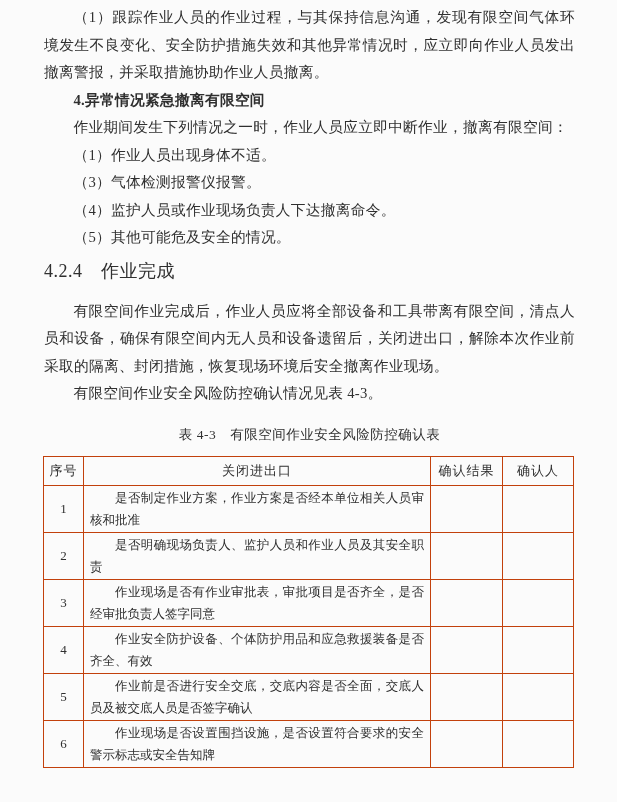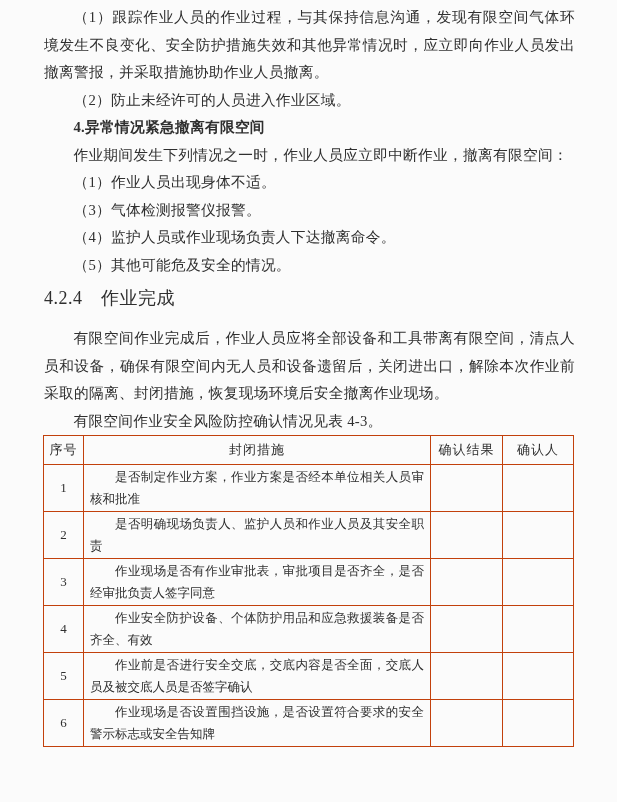--- a/index.html
+++ b/index.html
@@ -88,47 +88,47 @@
   .confirm-table td.cell-blank {
     padding: 1px 4px;
   }
 </style>
 </head>
 <body>
 
 <div class="page">
 
   <p class="body-para">（1）跟踪作业人员的作业过程，与其保持信息沟通，发现有限空间气体环境发生不良变化、安全防护措施失效和其他异常情况时，应立即向作业人员发出撤离警报，并采取措施协助作业人员撤离。</p>
-  <p class="body-para">（2）防止未经许可的人员进入作业区域。</p>
 
   <p class="body-para bold-para">4.异常情况紧急撤离有限空间</p>
 
   <p class="body-para">作业期间发生下列情况之一时，作业人员应立即中断作业，撤离有限空间：</p>
   <p class="body-para">（1）作业人员出现身体不适。</p>
   <p class="body-para">（3）气体检测报警仪报警。</p>
   <p class="body-para">（4）监护人员或作业现场负责人下达撤离命令。</p>
   <p class="body-para">（5）其他可能危及安全的情况。</p>
 
   <h2 class="section-heading">4.2.4　作业完成</h2>
 
   <p class="body-para">有限空间作业完成后，作业人员应将全部设备和工具带离有限空间，清点人员和设备，确保有限空间内无人员和设备遗留后，关闭进出口，解除本次作业前采取的隔离、封闭措施，恢复现场环境后安全撤离作业现场。</p>
   <p class="body-para">有限空间作业安全风险防控确认情况见表 4-3。</p>
 
+  <p class="table-caption">表 4-3　有限空间作业安全风险防控确认表</p>
 
   <table class="confirm-table">
     <colgroup>
       <col class="c-no">
         <col class="c-item">
         <col class="c-result">
         <col class="c-person">
     </colgroup>
     <thead>
       <tr>
         <th>序号</th>
-        <th>封闭措施</th>
+        <th>关闭进出口</th>
         <th>确认结果</th>
         <th>确认人</th>
       </tr>
     </thead>
     <tbody>
       <tr>
         <td class="cell-no">1</td>
         <td class="cell-content">是否制定作业方案，作业方案是否经本单位相关人员审核和批准</td>
         <td class="cell-blank"></td>
         <td class="cell-blank"></td>

